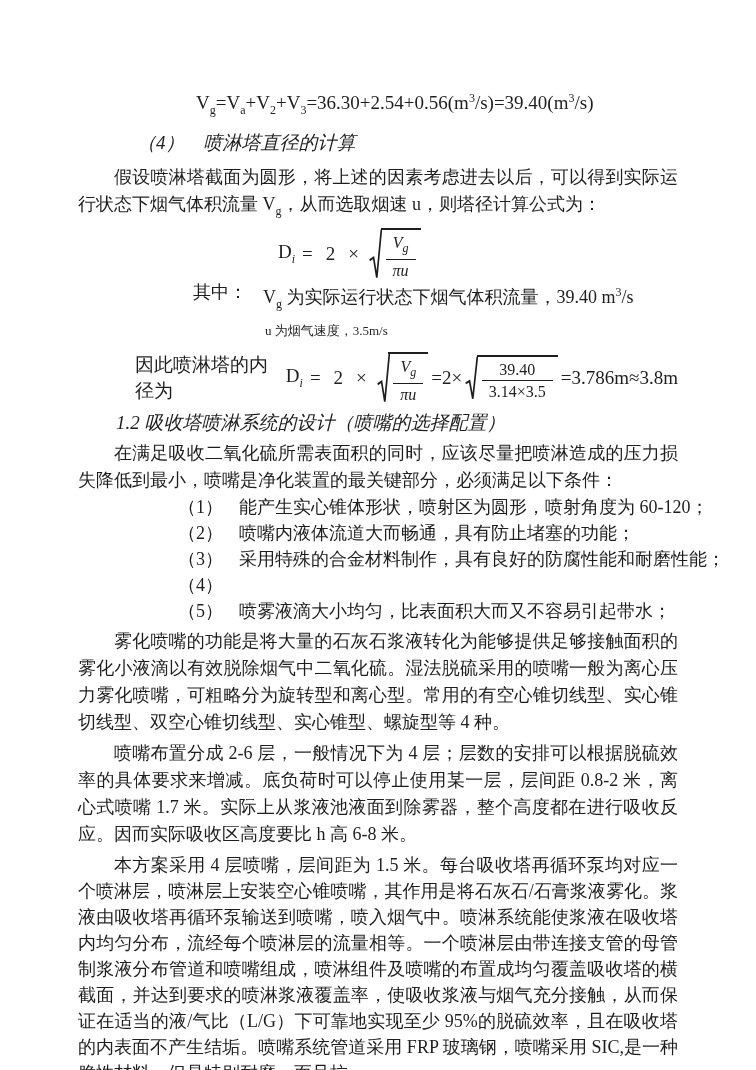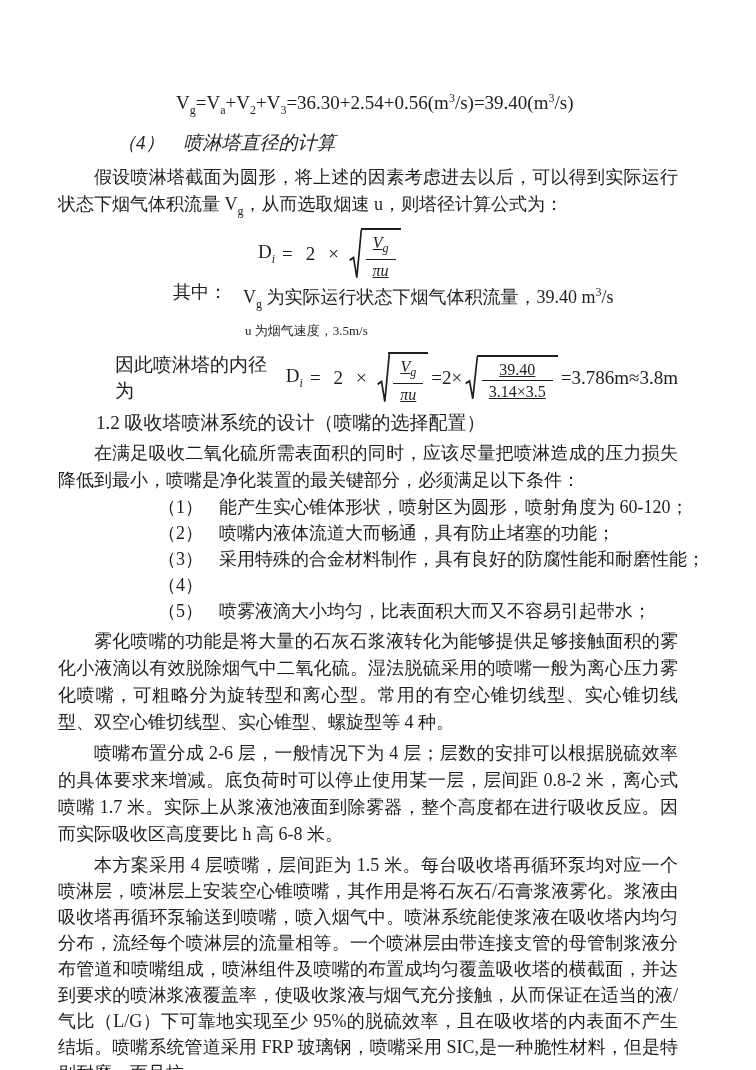--- a/index.html
+++ b/index.html
@@ -6,40 +6,41 @@
   body {
     width:756px; height:1070px;
     background:#ffffff;
     font-family:"Liberation Serif","DejaVu Serif",serif;
     color:#1e1e1e;
     overflow:hidden;
   }
   .page {
     box-sizing:border-box;
     width:756px; height:898px;
-    padding:86px 78px 0 58px;
+    padding:86px 78px 0 78px;
   }
   
   .para {
     margin:4px 0 0 0;
     font-size:18px;
     line-height:27px;
     text-align:justify;
     text-indent:2em;
   }
   .h-item4 {
     margin:8px 0 8px 59px;
     font-size:19px;
     line-height:26px;
     font-style:italic;
   }
   .h-section {
     margin:6px 0 0 2em;
     font-size:19px;
     line-height:26px;
+    font-style:italic;
   }
   .cond-row {
     font-size:18px;
     line-height:26px;
     margin-left:100px;
     display:flex;
   }
   .cond-num { flex:0 0 auto; margin-right:16px; }
   .cond-text { flex:0 0 auto; }
   .tight { line-height:26px; }
@@ -73,21 +74,20 @@
     margin:0 3px;
   }
   .rad { width:13px; display:flex; }
   .rad svg { width:100%; height:100%; display:block; }
   .radicand {
     border-top:2px solid #1e1e1e;
     margin-left:-1.5px;
     padding:3px 5px 0 5px;
     display:flex;
     align-items:center;
-    text-decoration:underline;
   }
   .frac {
     display:inline-flex;
     flex-direction:column;
     align-items:center;
     font-size:16px;
     line-height:19px;
   }
   .fr-num { padding:0 7px 1px 7px; }
   .fr-den { border-top:1.5px solid #1e1e1e; padding:1px 7px 0 7px; }

